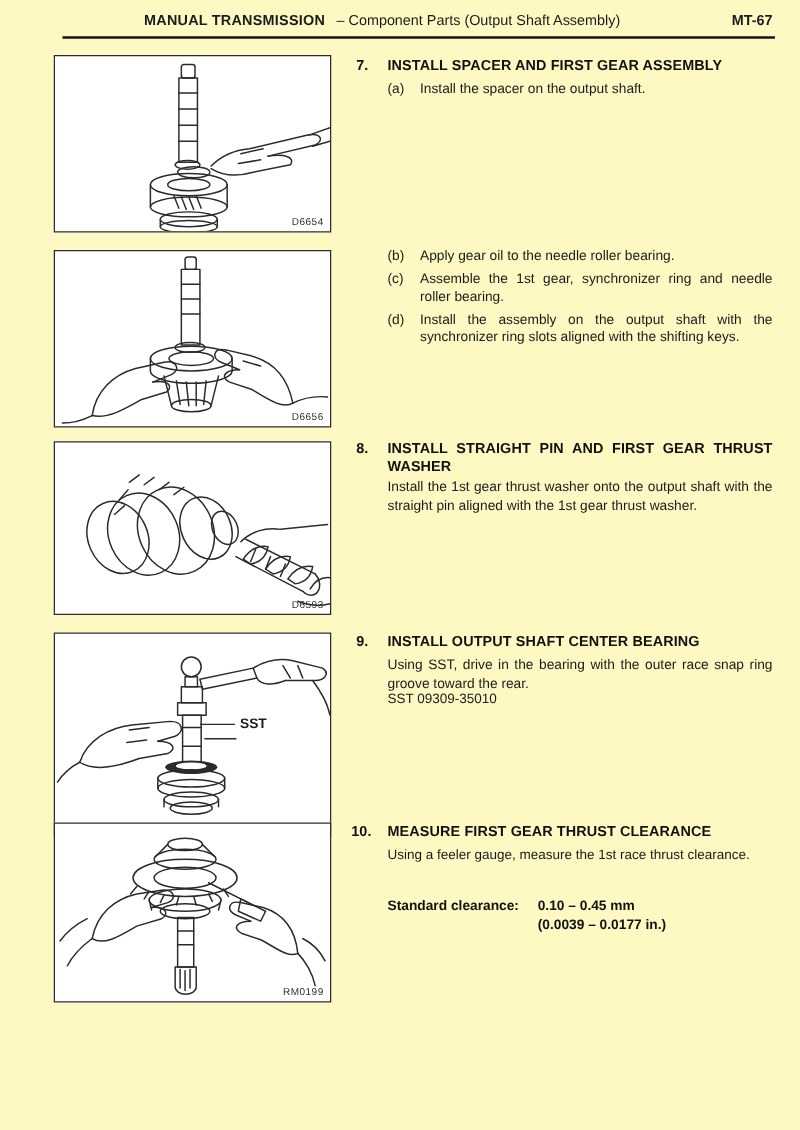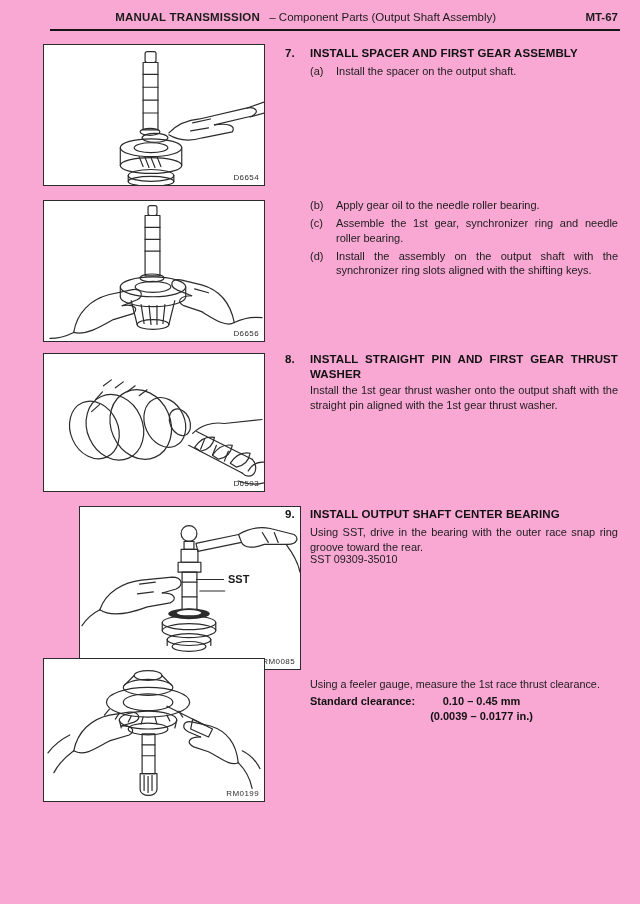--- a/index.html
+++ b/index.html
@@ -1,18 +1,18 @@
 <!DOCTYPE html>
 <html><head>
 <meta charset="utf-8">
 <style>
   html,body{margin:0;padding:0;background:#e9e9e7;}
   .page{
     position:relative;width:640px;height:904px;margin:0 auto;
-    background:#f9a8d4;color:#1b1b1b;
+    background:#fef9c3;color:#1b1b1b;
     font-family:"Liberation Sans", sans-serif;
     overflow:hidden;
   }
   
   .header-line{
     position:absolute;left:50px;right:22px;top:11px;
     display:flex;align-items:baseline;font-size:11.5px;white-space:nowrap;
   }
   .ht-group{margin:0 auto;}
   .ht-bold{font-weight:700;letter-spacing:.2px;}
@@ -152,21 +152,21 @@
       <path class="art" d="M150 80 C158 72 170 68 182 70 L220 66"></path>
       <path class="art" d="M152 94 q8 -12 20 -10 q-2 12 -14 14 z"></path>
       <path class="art" d="M170 102 q8 -12 20 -10 q-2 12 -14 14 z"></path>
       <path class="art" d="M188 110 q8 -12 20 -10 q-2 12 -14 14 z"></path>
       <path class="art" d="M206 118 q6 -10 16 -9"></path>
       <path class="art" d="M196 128 C206 132 214 132 222 130"></path>
     </svg>
     <span class="fig-code">D6593</span>
   </div>
 
-  <div class="fig" style="top:506px;height:164px;margin-left:36px;">
+  <div class="fig" style="top:506px;height:164px;">
     <svg viewBox="0 0 222 140">
       <circle class="art" cx="110" cy="15" r="8"></circle>
       <rect class="art" x="105" y="23" width="10" height="8"></rect>
       <path class="art" d="M117 25 L160 16 L163 24 L119 33 Z"></path>
       <path class="art" d="M160 16 C170 10 182 8 192 10 L216 16 C222 20 218 26 210 26 L186 26 C176 30 166 30 163 24"></path>
       <line class="art" x1="184" y1="14" x2="190" y2="24"></line>
       <line class="art" x1="196" y1="14" x2="200" y2="24"></line>
       <path class="art" d="M208 26 C214 34 220 44 222 54"></path>
       <rect class="art" x="102" y="31" width="17" height="13"></rect>
       <rect class="art" x="99" y="44" width="23" height="10"></rect>
@@ -260,22 +260,26 @@
   </div>
   <div class="body-par" style="left:310px;top:383px;width:308px;">Install the 1st gear thrust washer onto the output shaft with the straight pin aligned with the 1st gear thrust washer.</div>
 
   <div class="step-head" style="left:285px;top:507px;width:333px;">
     <span class="num">9.</span>
     <span class="htext">INSTALL OUTPUT SHAFT CENTER BEARING</span>
   </div>
   <div class="body-par" style="left:310px;top:525px;width:308px;">Using SST, drive in the bearing with the outer race snap ring groove toward the rear.</div>
   <div class="body-line" style="left:310px;top:552px;">SST 09309-35010</div>
 
+  <div class="step-head" style="left:281px;top:659px;width:337px;">
+    <span class="num-wide">10.</span>
+    <span class="htext">MEASURE FIRST GEAR THRUST CLEARANCE</span>
+  </div>
   <div class="body-line" style="left:310px;top:677px;">Using a feeler gauge, measure the 1st race thrust clearance.</div>
-  <div class="spec-row" style="left:310px;top:694px;text-align:center;">
+  <div class="spec-row" style="left:310px;top:718px;">
     <span class="spec-label">Standard clearance:</span>
     <span class="spec-vals">
       <span>0.10  –  0.45 mm</span>
       <span>(0.0039  –  0.0177 in.)</span>
     </span>
   </div>
 
 </div>
 
 </body></html>

